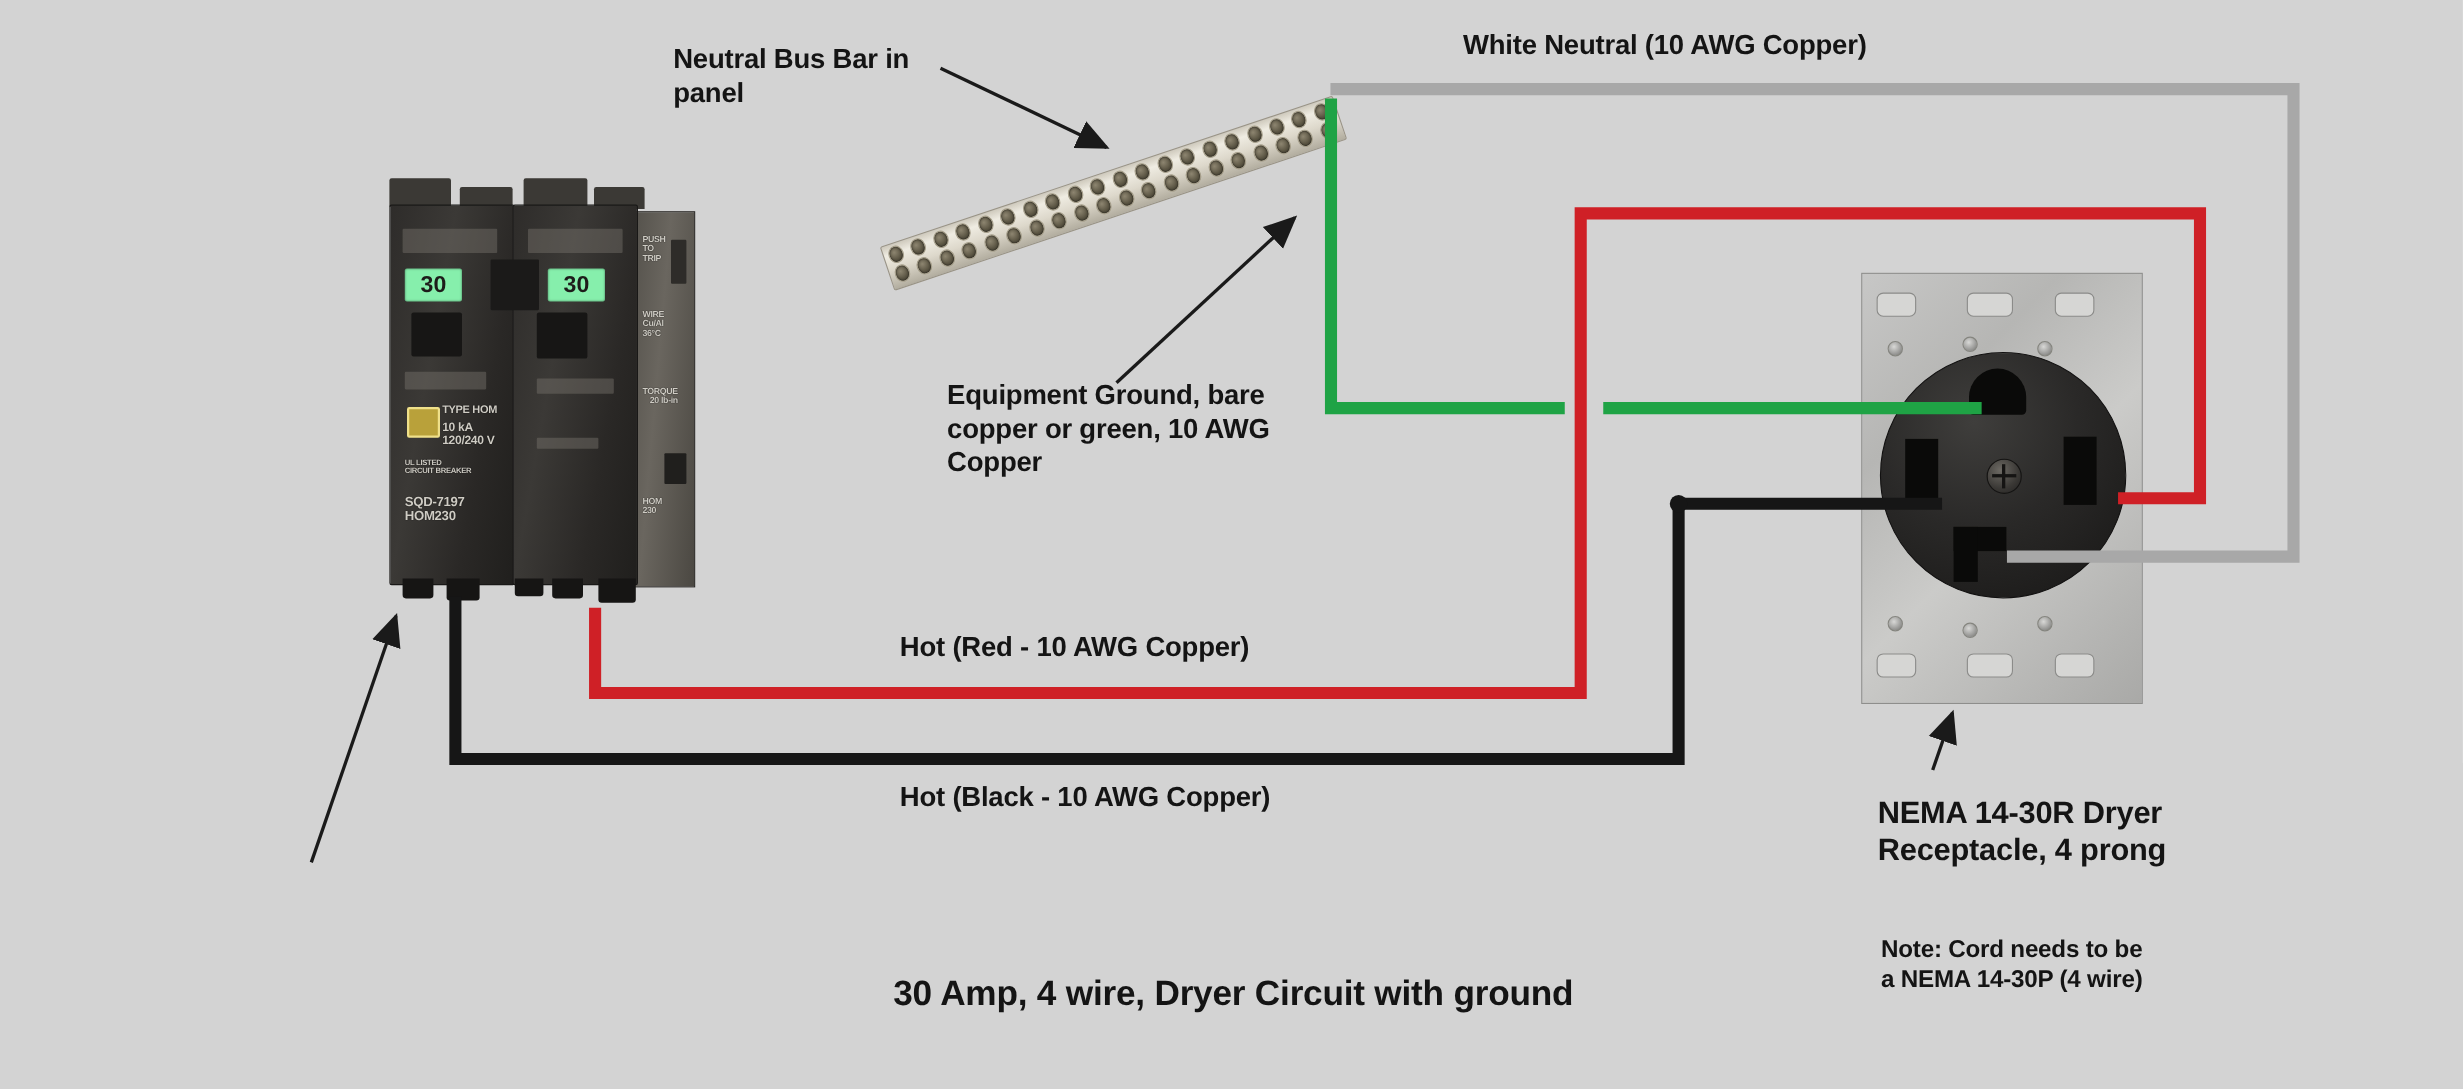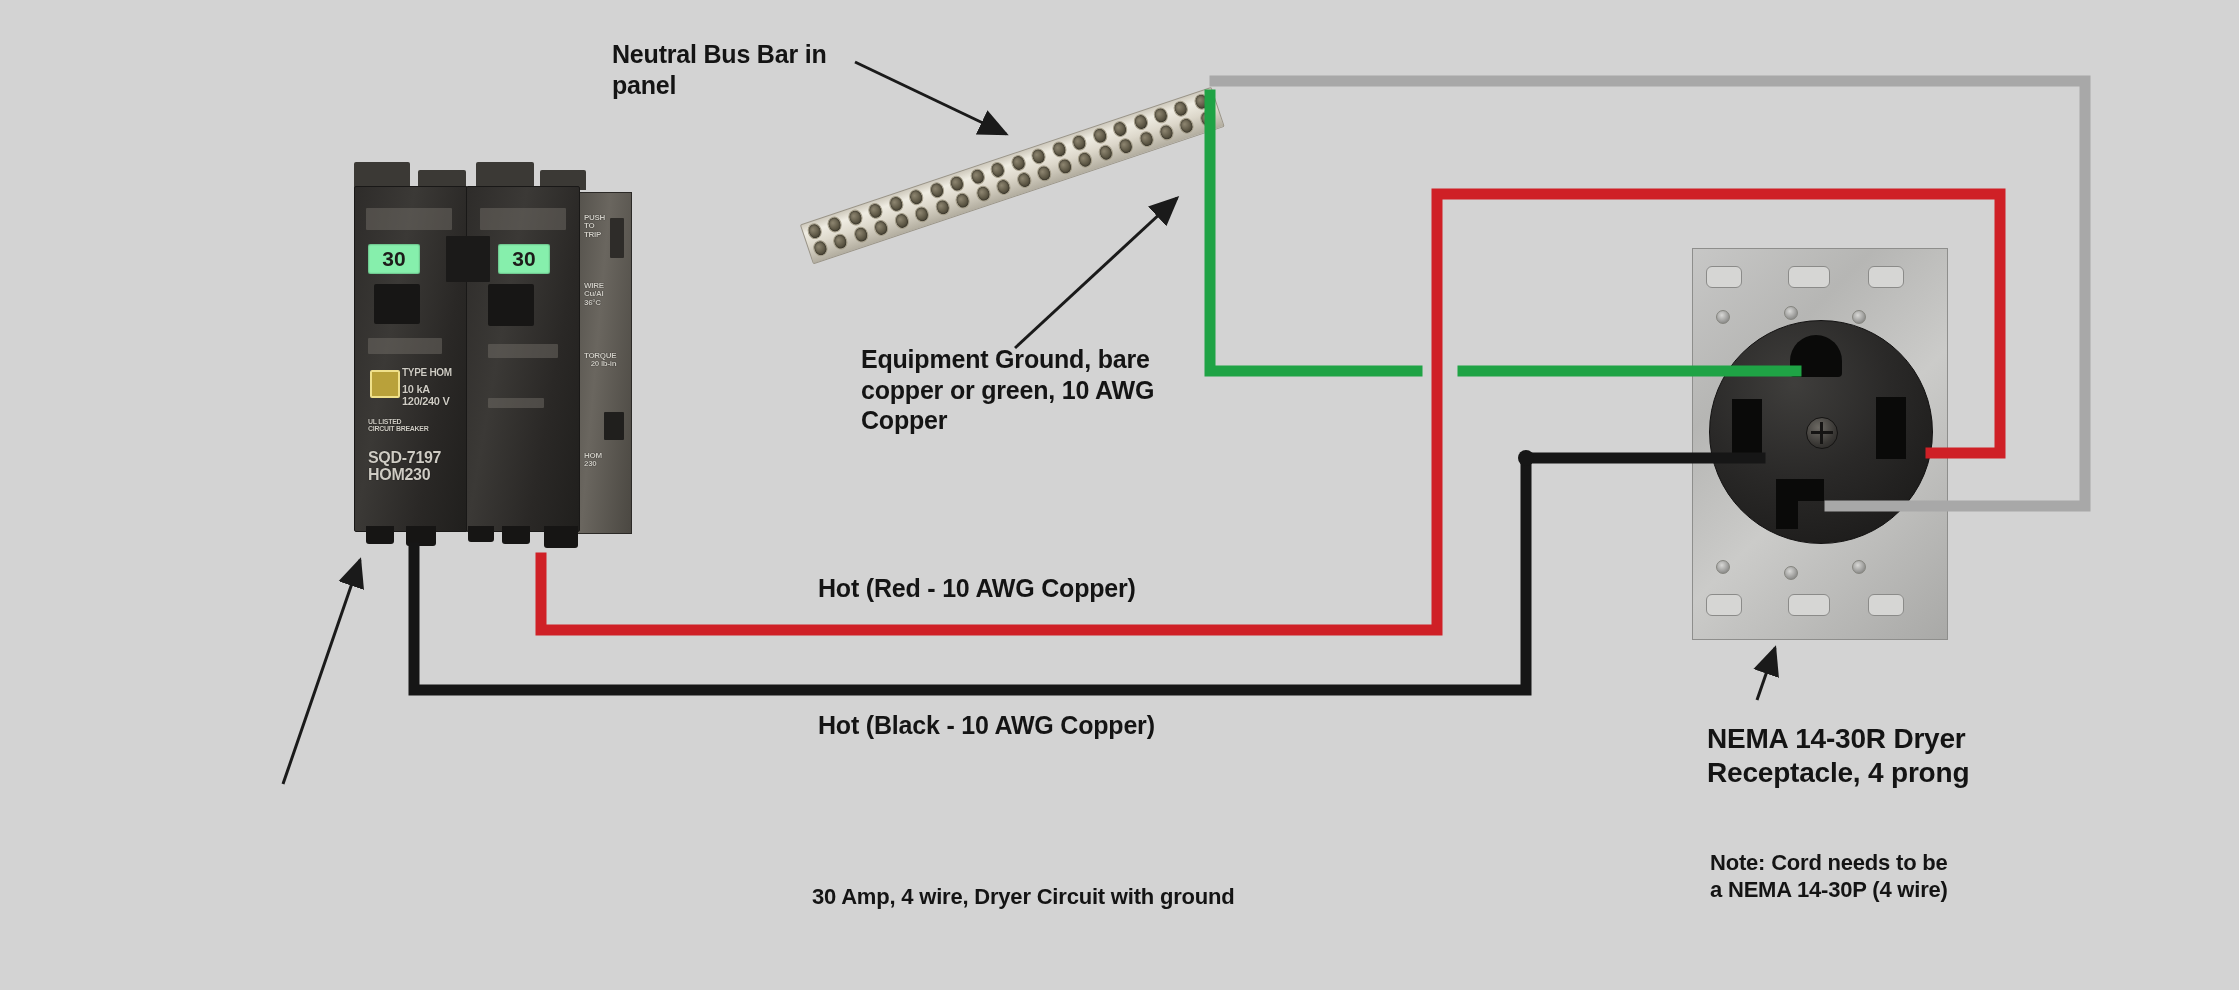--- a/index.html
+++ b/index.html
@@ -235,21 +235,21 @@
     <div class="bk-emb" style="left:18px; top:46px; width:86px; height:22px;"></div>
     <div class="bk-amp" style="left:20px; top:82px; width:52px; height:30px;">30</div>
     <div class="bk-toggle" style="left:26px; top:122px; width:46px; height:40px;"></div>
     <div class="bk-emb" style="left:20px; top:176px; width:74px; height:16px;"></div>
     <div class="bk-logo" style="left:22px; top:208px; width:26px; height:24px;"></div>
     <div class="bk-micro" style="left:54px; top:206px; font-size:10px;">TYPE HOM</div>
     <div class="bk-micro" style="left:54px; top:222px; font-size:11px;">10 kA
 120/240 V</div>
     <div class="bk-micro" style="left:20px; top:256px; font-size:7px;">UL LISTED
 CIRCUIT BREAKER</div>
-    <div class="bk-micro" style="left:20px; top:288px; font-size:16px;">SQD-7197
+    <div class="bk-micro" style="left:20px; top:288px; font-size:12px;">SQD-7197
 HOM230</div>
 
     <div class="bk-pole" style="left:118px; top:24px; width:112px; height:344px;"></div>
     <div class="bk-emb" style="left:132px; top:46px; width:86px; height:22px;"></div>
     <div class="bk-amp" style="left:150px; top:82px; width:52px; height:30px;">30</div>
     <div class="bk-toggle" style="left:140px; top:122px; width:46px; height:42px;"></div>
     <div class="bk-emb" style="left:140px; top:182px; width:70px; height:14px;"></div>
     <div class="bk-emb" style="left:140px; top:236px; width:56px; height:10px;"></div>
 
     <div class="bk-slot" style="left:98px; top:74px; width:44px; height:46px; background:#1b1a19;"></div>
@@ -366,32 +366,33 @@
     <line x1="283" y1="784" x2="360" y2="560" stroke="#1a1a1a" stroke-width="3" marker-end="url(#ah)"></line>
 
     <line x1="1757" y1="700" x2="1775" y2="648" stroke="#1a1a1a" stroke-width="3" marker-end="url(#ah)"></line>
   </svg>
 
   <div class="layer layer-text" style="pointer-events:none;">
 
     <div class="label" style="left:612px; top:39px; width:280px; font-size:25px;">Neutral Bus Bar in
 panel</div>
 
+    <div class="label" style="left:1330px; top:26px; font-size:25px;">White Neutral (10 AWG Copper)</div>
 
     <div class="label" style="left:861px; top:344px; width:345px; font-size:25px;">Equipment Ground, bare
 copper or green, 10 AWG
 Copper</div>
 
     <div class="label" style="left:818px; top:573px; font-size:25px;">Hot (Red - 10 AWG Copper)</div>
 
     <div class="label" style="left:818px; top:710px; font-size:25px;">Hot (Black - 10 AWG Copper)</div>
 
 
     <div class="label" style="left:1707px; top:722px; width:400px; font-size:28px;">NEMA 14-30R Dryer
 Receptacle, 4 prong</div>
 
     <div class="label" style="left:1710px; top:850px; width:340px; font-size:22px;">Note: Cord needs to be
 a NEMA 14-30P (4 wire)</div>
 
-    <div class="label" style="left:812px; top:884px; font-size:22px;">30 Amp, 4 wire, Dryer Circuit with ground</div>
+    <div class="label" style="left:812px; top:884px; font-size:32px;">30 Amp, 4 wire, Dryer Circuit with ground</div>
   </div>
 
 </div>
 
 </body></html>

